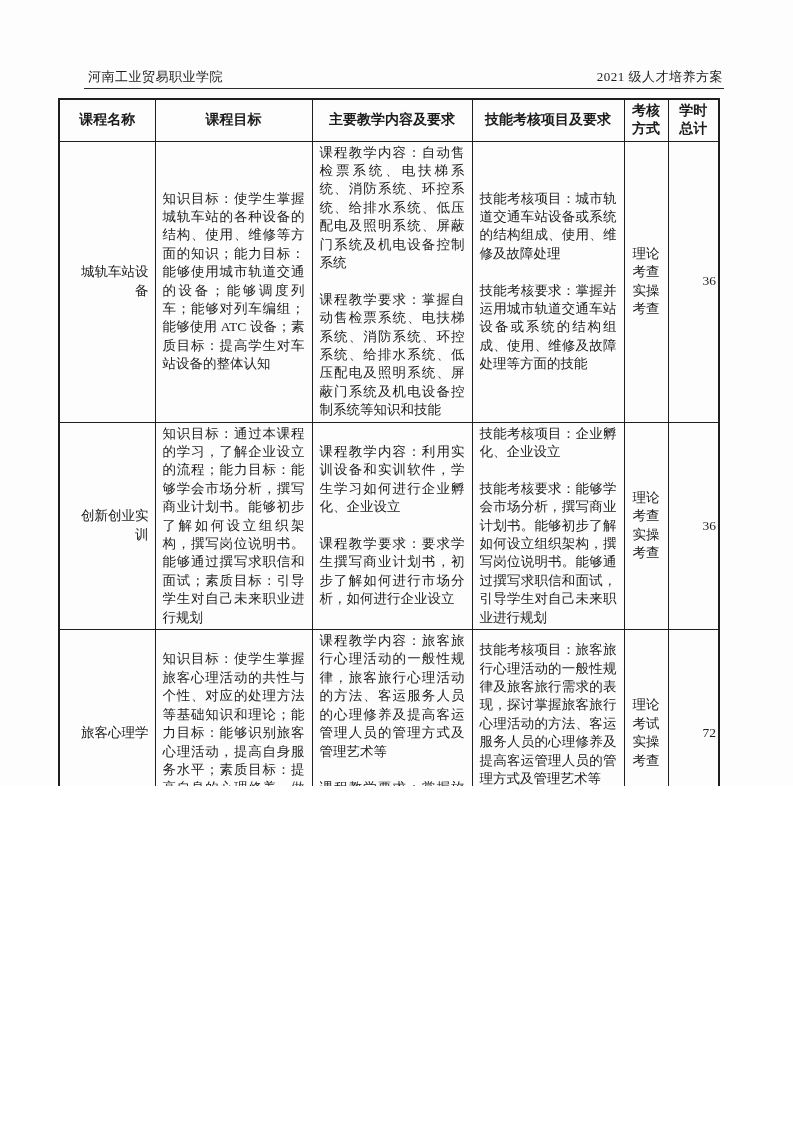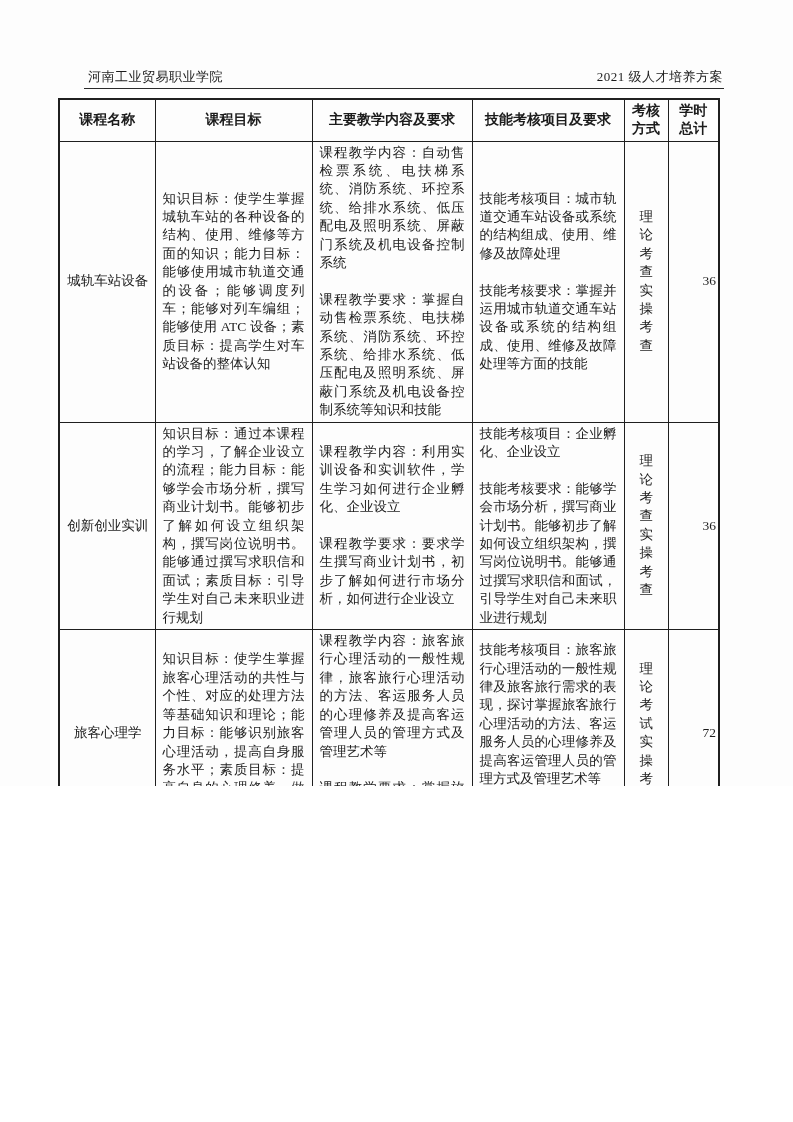--- a/index.html
+++ b/index.html
@@ -62,30 +62,31 @@
     word-break: break-all;
   }
   .course-table th {
     font-weight: bold;
     font-size: 14px;
     text-align: center;
     padding: 2px 2px;
     line-height: 18px;
   }
   td.cell-course {
-    text-align: center;
+    text-align: right;
+    padding-left: 9px;
     padding-right: 6px;
   }
   td.cell-text {
     text-align: justify;
     text-justify: inter-character;
   }
   td.cell-method {
     text-align: center;
-    padding: 2px 15px;
+    padding: 2px 8px;
   }
   td.cell-hours {
     text-align: right;
     padding: 2px 2px;
   }
   tr.vtop td { vertical-align: top; }
   
   .page-footer {
     position: absolute;
     left: 85px;

